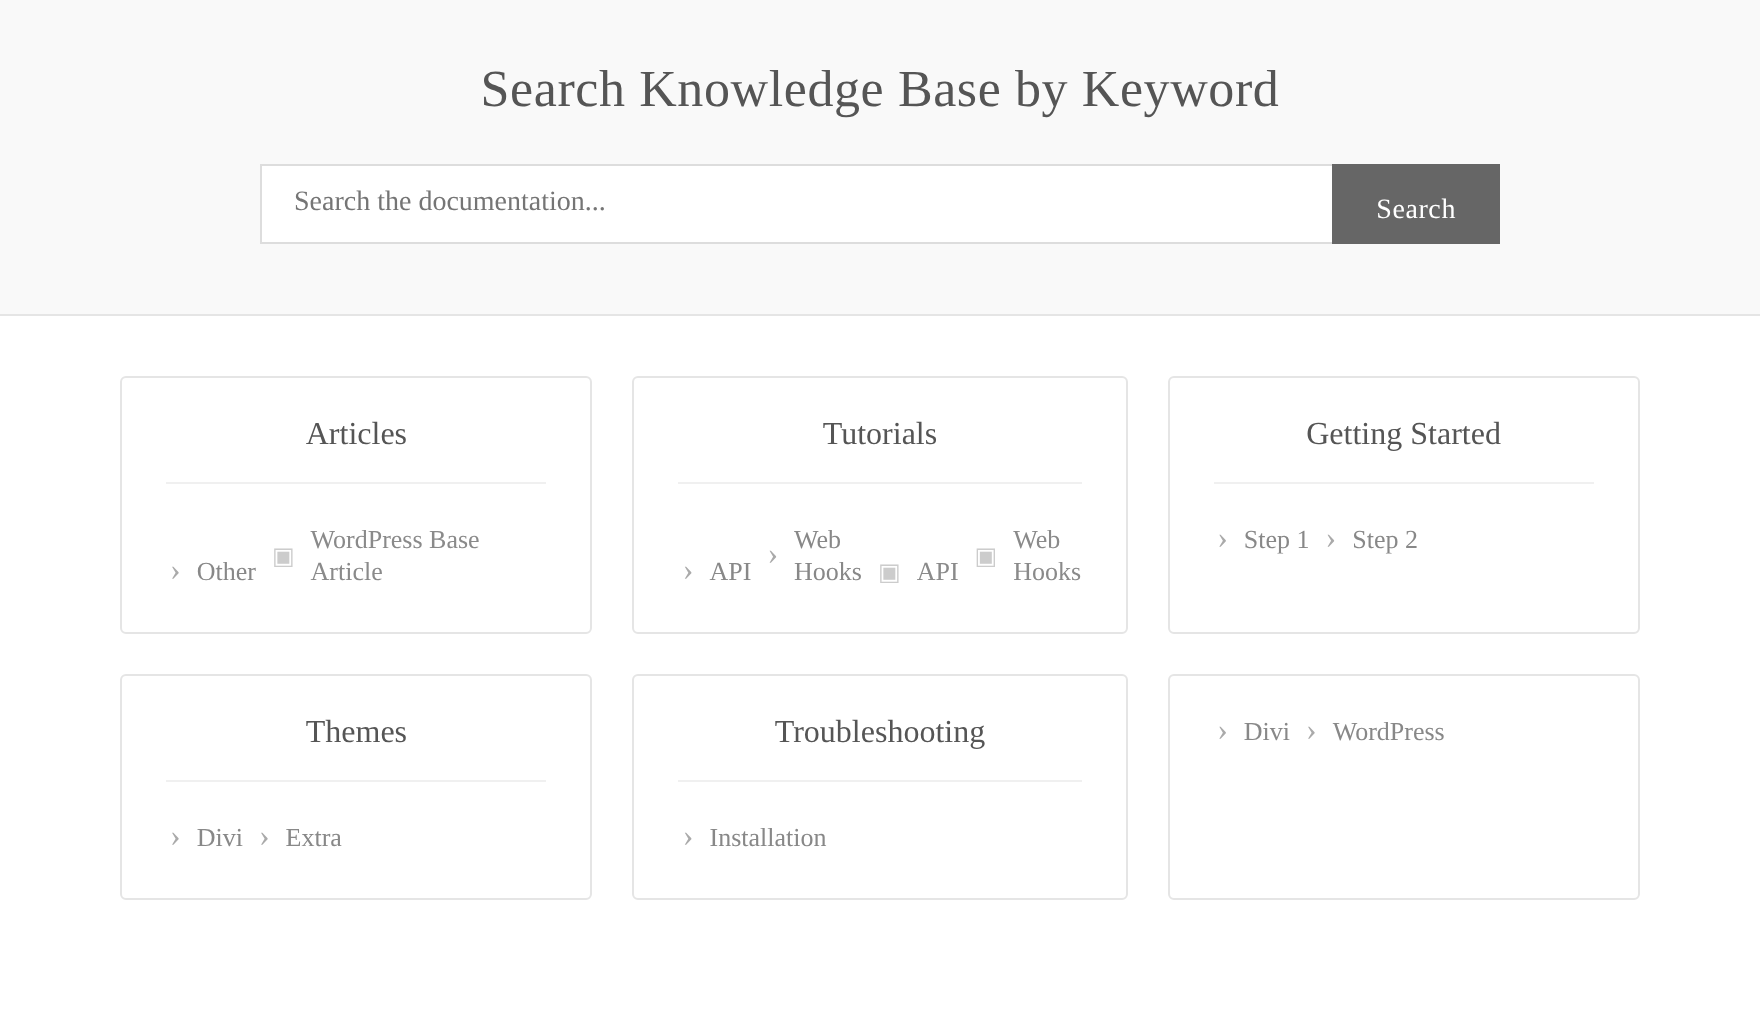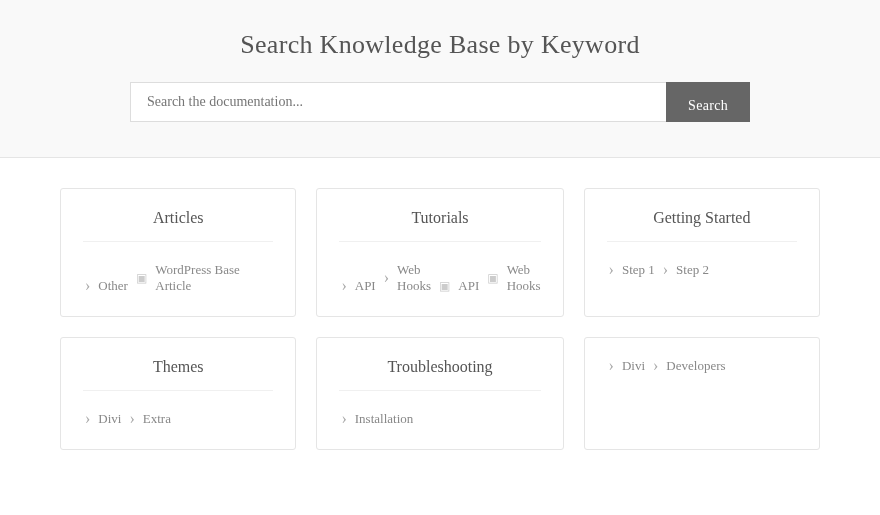--- a/index.html
+++ b/index.html
@@ -197,17 +197,17 @@
           <span class="item-label">Installation</span>
         </li>
       </ul>
     </div>
     <div class="card">
       <ul class="card-items">
         <li class="card-item has-chevron">
           <span class="item-label">Divi</span>
         </li>
         <li class="card-item has-chevron">
-          <span class="item-label">Developers</span>
+          <span class="item-label">WordPress</span>
         </li>
       </ul>
     </div>
   </div>
 
 </body></html>

